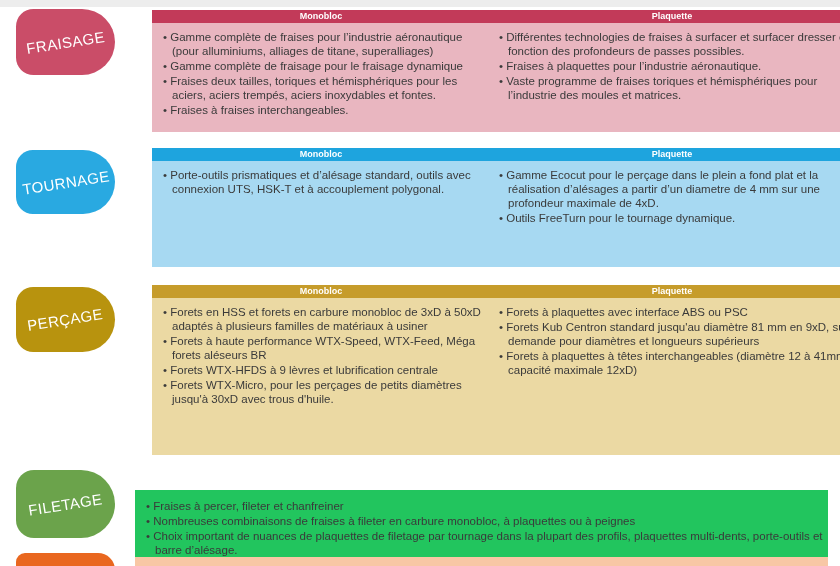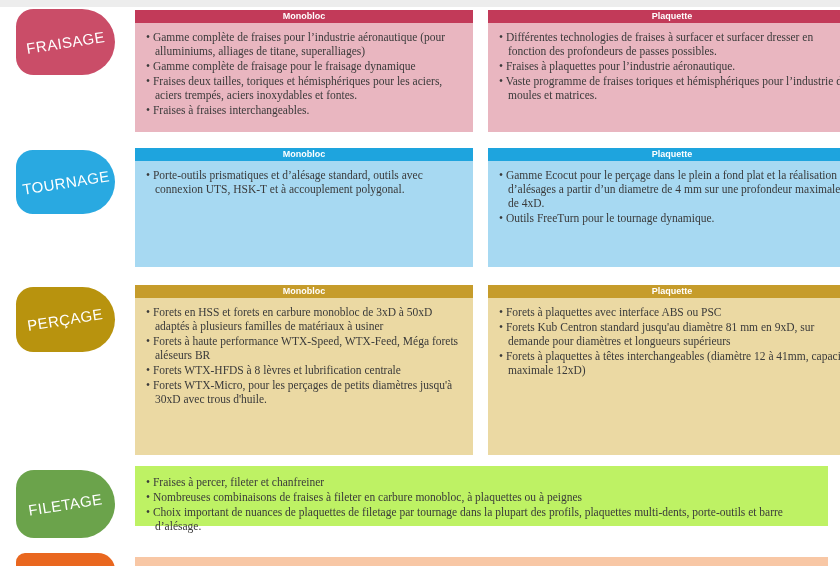--- a/index.html
+++ b/index.html
@@ -26,41 +26,41 @@
   .lab-bottom{top:553px;height:34px;background:#e9671f;}
 
   
   .panel{position:absolute;}
   .panel-header{
     height:13px;line-height:13px;text-align:center;
     color:#ffffff;font-size:9px;font-weight:bold;
   }
   .panel-body{
     padding:7px 4px 6px 11px;color:#3a3a3a;
-    font-size:11.5px;line-height:14px;font-family:Liberation Serif, serif;
+    font-size:11.5px;line-height:14px;
   }
   .bullet{padding-left:9px;text-indent:-9px;margin-bottom:1px;}
 
-  .p-left{left:135px;width:338px;}
+  .p-left{left:152px;width:338px;}
   .p-right{left:488px;width:368px;}
   .p-full{left:135px;width:693px;}
 
   .row1{top:10px;height:122px;}
   .row1 .panel-header{background:#c23a59;}
   .row1{background:#e9b6c0;}
 
   .row2{top:148px;height:119px;}
   .row2 .panel-header{background:#1ea4de;}
   .row2{background:#a7d9f2;}
 
   .row3{top:285px;height:170px;}
   .row3 .panel-header{background:#c69c2b;}
   .row3{background:#ebd9a3;}
 
-  .row4{top:466px;height:60px;background:#bef264;}
+  .row4{top:490px;height:76px;background:#22c55e;}
   .row4 .panel-body{padding-top:9px;}
 
   .row5{top:557px;height:30px;background:#f8c7a5;}
 </style>
 </head>
 <body>
 
 <div class="screen">
   <div class="top-strip"></div>
 
@@ -103,21 +103,21 @@
   </div>
 
   <div class="cat-label lab-percage">
     <span class="txt">PERÇAGE</span>
   </div>
   <div class="panel p-left row3">
     <div class="panel-header">Monobloc</div>
     <div class="panel-body">
         <div class="bullet">• Forets en HSS et forets en carbure monobloc de 3xD à 50xD adaptés à plusieurs familles de matériaux à usiner</div>
         <div class="bullet">• Forets à haute performance WTX-Speed, WTX-Feed, Méga forets aléseurs BR</div>
-        <div class="bullet">• Forets WTX-HFDS à 8 lèvres et lubrification centrale</div>
+        <div class="bullet">• Forets WTX-HFDS à 9 lèvres et lubrification centrale</div>
         <div class="bullet">• Forets WTX-Micro, pour les perçages de petits diamètres jusqu'à 30xD avec trous d'huile.</div>
       </div>
   </div>
   <div class="panel p-right row3">
     <div class="panel-header">Plaquette</div>
     <div class="panel-body">
         <div class="bullet">• Forets à plaquettes avec interface ABS ou PSC</div>
         <div class="bullet">• Forets Kub Centron standard jusqu'au diamètre 81 mm en 9xD, sur demande pour diamètres et longueurs supérieurs</div>
         <div class="bullet">• Forets à plaquettes à têtes interchangeables (diamètre 12 à 41mm, capacité maximale 12xD)</div>
       </div>

